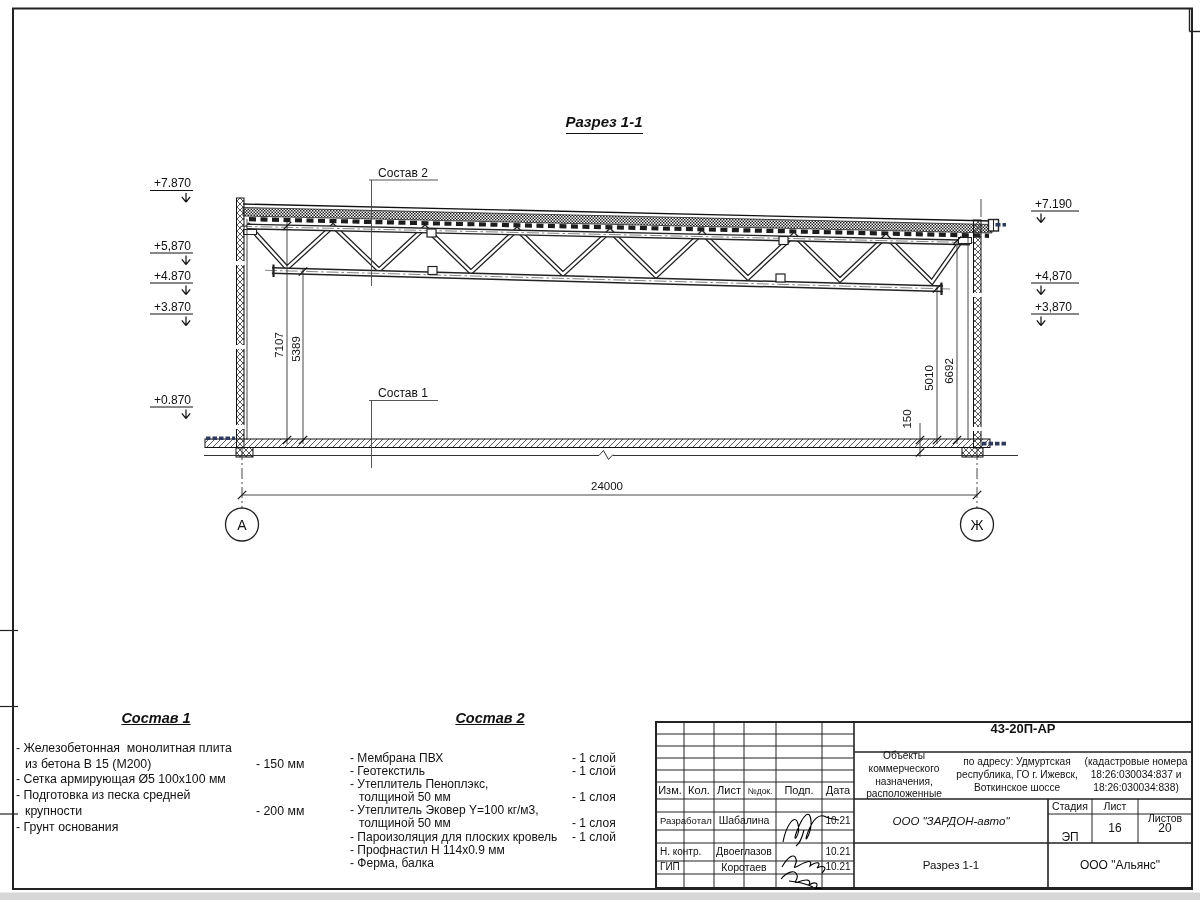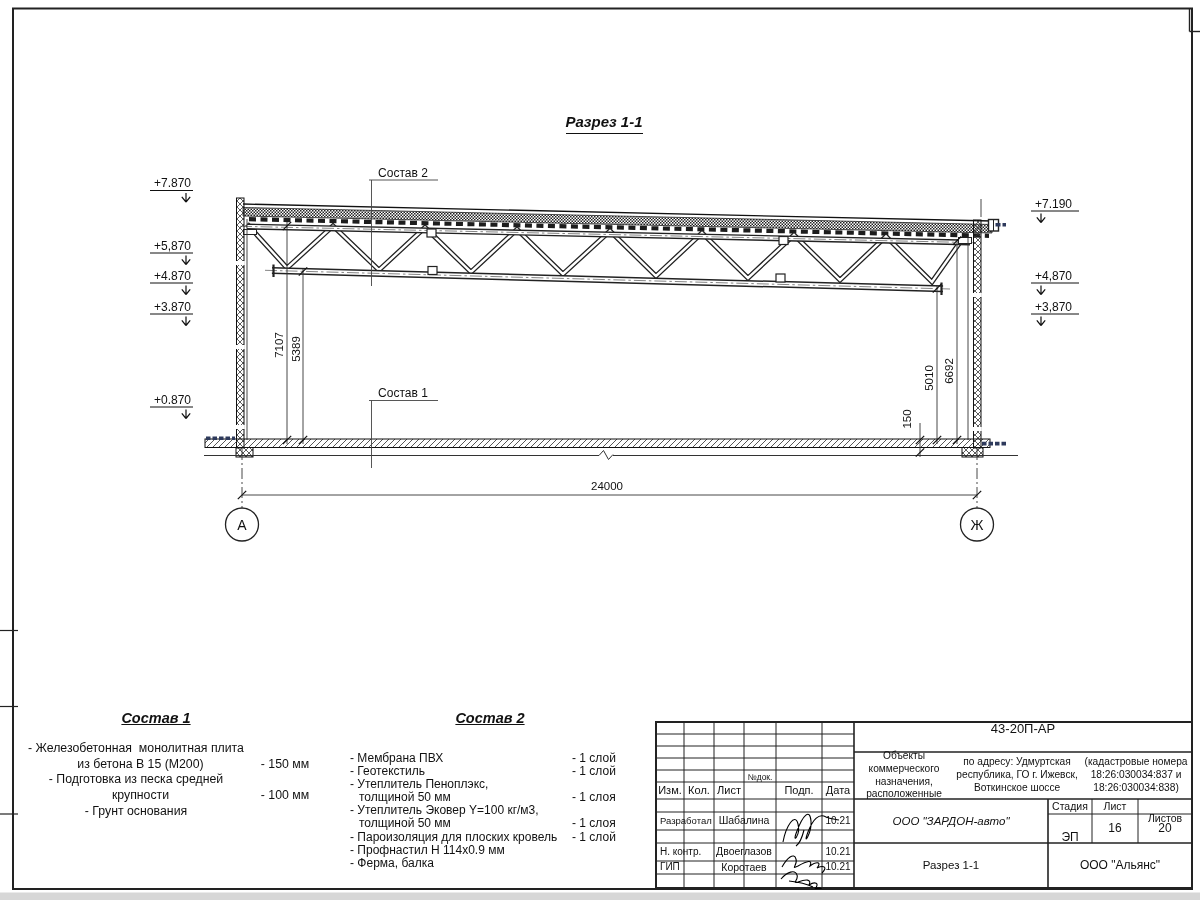--- a/index.html
+++ b/index.html
@@ -11,21 +11,21 @@
   .elev{font-size:12px;}
   .axis{font-size:14px;}
   .lead{font-size:12px;}
   .title{font-size:15px;font-style:italic;font-weight:bold;}
   .comp-h{position:absolute;font-style:italic;font-weight:bold;font-size:14.5px;
           text-decoration:underline;text-align:center;}
   .comp{position:absolute;}
   .li{display:flex;}
   .li-text{flex:1 1 auto;white-space:pre;}
   .li-text.indent{padding-left:9px;}
-  .list1{font-size:12.3px;line-height:15.7px;text-align:center;}
+  .list1{font-size:12.3px;line-height:15.7px;}
   .list1 .li-val{flex:0 0 58px;}
   .list2{font-size:12px;line-height:13.1px;}
   .list2 .li-val{flex:0 0 50px;}
   .tb{position:absolute;left:655px;top:721px;width:538px;height:168px;}
   .tb .cell{position:absolute;display:flex;align-items:center;justify-content:center;
             text-align:center;line-height:1.25;}
   .tb .left{justify-content:flex-start;text-align:left;padding-left:3px;}
   .it{font-style:italic;}
 </style>
 </head>
@@ -205,30 +205,34 @@
     <div class="li">
       <span class="li-text">- Железобетонная  монолитная плита</span>
       <span class="li-val"></span>
     </div>
 
     <div class="li">
       <span class="li-text indent">из бетона В 15 (М200)</span>
       <span class="li-val">- 150 мм</span>
     </div>
 
+    <div class="li">
+      <span class="li-text">- Сетка армирующая Ø5 100х100 мм</span>
+      <span class="li-val"></span>
+    </div>
 
 
     <div class="li">
       <span class="li-text">- Подготовка из песка средней</span>
       <span class="li-val"></span>
     </div>
 
     <div class="li">
       <span class="li-text indent">крупности</span>
-      <span class="li-val">- 100 мм</span>
+      <span class="li-val">- 200 мм</span>
     </div>
 
     <div class="li">
       <span class="li-text">- Грунт основания</span>
       <span class="li-val"></span>
     </div>
   </div>
 
 <div class="comp-h" style="left:430px;top:710px;width:120px;">Состав 2</div>
 <div class="comp list2" style="left:350px;top:752px;width:272px;">
@@ -313,37 +317,37 @@
     <g fill="none" stroke="#000" stroke-width="1.1">
       <path d="M128,121 c3,-16 12,-30 15,-18 c3,11 -7,22 -1,7 c6,-16 13,-23 14,-10 c1,12 -9,27 -3,11 c5,-13 11,-19 18,-15 c4,2 8,2 13,3 m-35,10 c-2,8 -5,14 -8,16"></path>
       <path d="M127,146 c5,-9 12,-15 14,-8 c2,6 -6,11 2,7 c9,-5 15,-7 12,0 c7,-5 12,-4 7,2 c7,-3 11,-1 5,5"></path>
       <path d="M126,158 c6,-7 14,-10 16,-4 c2,5 -6,9 1,7 c8,-3 14,-3 11,3 c6,-4 11,-2 6,4 c6,-2 9,0 4,4 m-30,-12 c10,1 18,3 24,6"></path>
     </g>
   </svg>
 
   <div class="cell" style="left:1px;top:61px;width:28px;height:17px;font-size:11px;">Изм.</div>
   <div class="cell" style="left:29px;top:61px;width:30px;height:17px;font-size:11px;">Кол.</div>
   <div class="cell" style="left:59px;top:61px;width:30px;height:17px;font-size:11px;">Лист</div>
-  <div class="cell" style="left:89px;top:47px;width:32px;height:19px;font-size:8.5px;text-align:right;">№док.</div>
+  <div class="cell" style="left:89px;top:61px;width:32px;height:19px;font-size:8.5px;text-align:right;">№док.</div>
   <div class="cell" style="left:121px;top:61px;width:46px;height:17px;font-size:11px;">Подп.</div>
   <div class="cell" style="left:167px;top:61px;width:32px;height:17px;font-size:11px;">Дата</div>
 
   <div class="cell left" style="left:2px;top:91px;width:56px;height:18px;font-size:9.5px;">Разработал</div>
   <div class="cell" style="left:57px;top:91px;width:64px;height:18px;font-size:10.5px;">Шабалина</div>
   <div class="cell" style="left:167px;top:91px;width:32px;height:18px;font-size:10px;">10.21</div>
 
   <div class="cell left" style="left:2px;top:122px;width:56px;height:18px;font-size:10px;">Н. контр.</div>
   <div class="cell" style="left:57px;top:122px;width:64px;height:18px;font-size:10.5px;">Двоеглазов</div>
   <div class="cell" style="left:167px;top:122px;width:32px;height:18px;font-size:10px;">10.21</div>
 
   <div class="cell left" style="left:2px;top:140px;width:56px;height:13px;font-size:10px;">ГИП</div>
   <div class="cell" style="left:57px;top:140px;width:64px;height:13px;font-size:10.5px;">Коротаев</div>
   <div class="cell" style="left:167px;top:140px;width:32px;height:13px;font-size:10px;">10.21</div>
 
-  <div class="cell" style="left:199px;top:1px;width:338px;height:14px;font-size:13px;">43-20П-АР</div>
+  <div class="cell" style="left:199px;top:1px;width:338px;height:14px;font-size:13px;font-weight:bold;">43-20П-АР</div>
   <div class="cell" style="left:199px;top:31px;width:338px;height:47px;font-size:10.2px;justify-content:center;">
     <div>Объекты коммерческого назначения, расположенные</div>
     <div>по адресу: Удмуртская республика, ГО г. Ижевск, Воткинское шоссе</div>
     <div>(кадастровые номера 18:26:030034:837 и 18:26:030034:838)</div>
   </div>
   <div class="cell it" style="left:199px;top:78px;width:194px;height:44px;font-size:11.5px;">ООО "ЗАРДОН-авто"</div>
   <div class="cell" style="left:199px;top:122px;width:194px;height:45px;font-size:11.5px;">Разрез 1-1</div>
   <div class="cell" style="left:393px;top:78px;width:44px;height:15px;font-size:10.5px;">Стадия</div>
   <div class="cell" style="left:437px;top:78px;width:46px;height:15px;font-size:10.5px;">Лист</div>
   <div class="cell" style="left:483px;top:78px;width:54px;height:15px;font-size:10.5px;margin-top:12px;">Листов</div>

